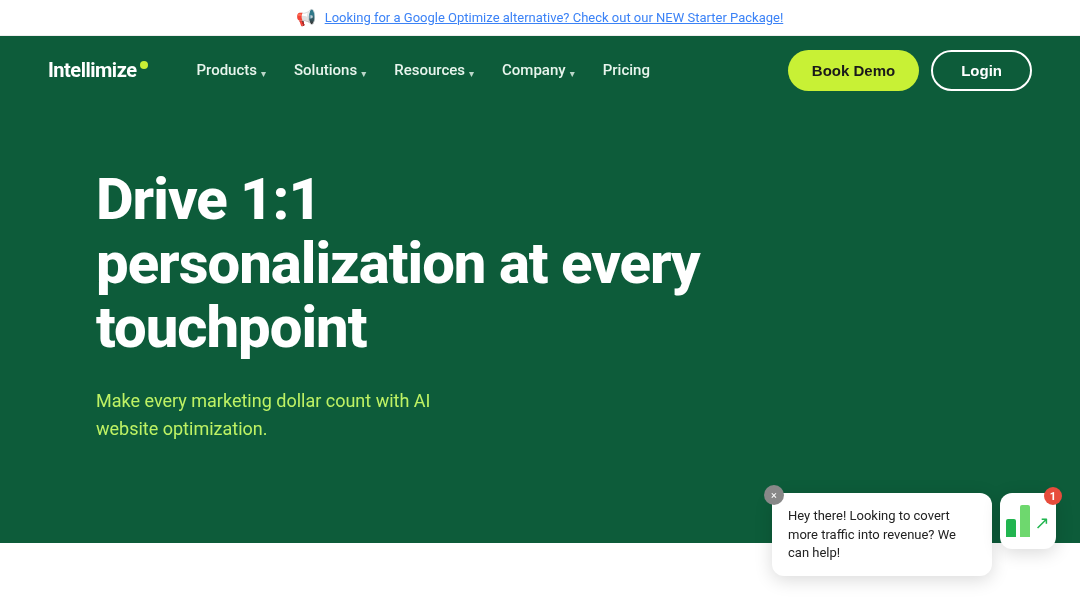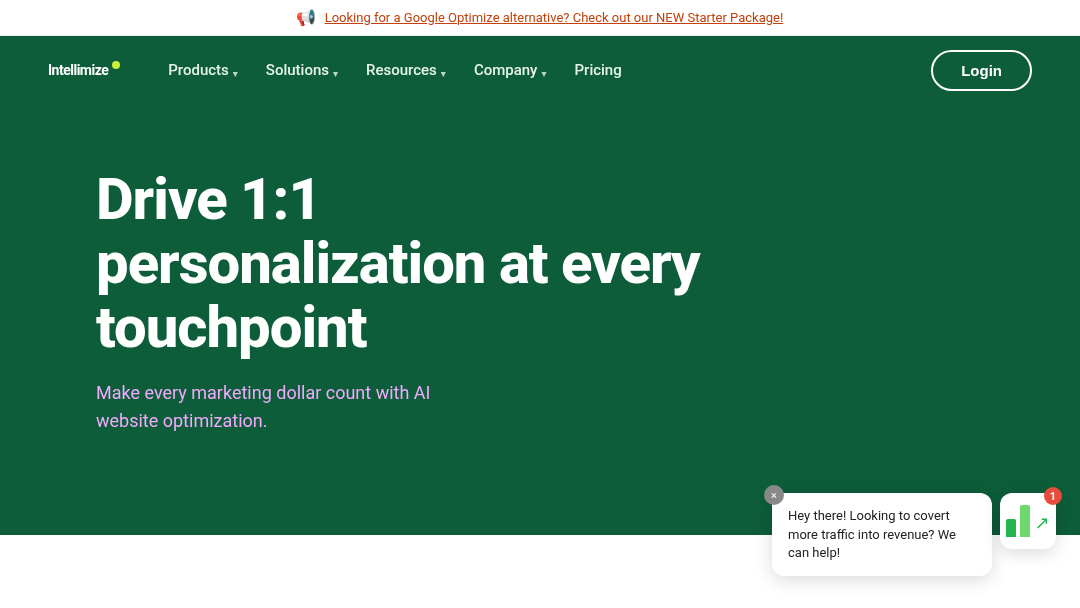--- a/index.html
+++ b/index.html
@@ -19,21 +19,21 @@
       text-align: center;
       padding: 8px 16px;
       font-size: 13px;
       color: #333;
       display: flex;
       align-items: center;
       justify-content: center;
       gap: 8px;
     }
     .announcement-bar a {
-      color: #c2410c;
+      color: #3b82f6;
       text-decoration: underline;
     }
     .announcement-icon {
       font-size: 16px;
     }
 
     
     .navbar {
       background: #0d5c3a;
       display: flex;
@@ -42,21 +42,21 @@
       padding: 0 48px;
       height: 68px;
     }
     .navbar-left {
       display: flex;
       align-items: center;
       gap: 36px;
     }
     .logo {
       color: #fff;
-      font-size: 14px;
+      font-size: 20px;
       font-weight: 700;
       letter-spacing: -0.5px;
       display: flex;
       align-items: center;
       gap: 4px;
     }
     .logo-dot {
       width: 8px;
       height: 8px;
       background: #c8f135;
@@ -124,25 +124,25 @@
       padding: 64px 96px 80px 96px;
       min-height: 370px;
       position: relative;
     }
     .hero-title {
       color: #fff;
       font-size: 58px;
       font-weight: 800;
       line-height: 1.1;
       max-width: 620px;
-      margin-bottom: 20px;
+      margin-bottom: 28px;
       letter-spacing: -1px;
     }
     .hero-subtitle {
-      color: #f0abfc;
+      color: #bef264;
       font-size: 18px;
       font-weight: 400;
       max-width: 400px;
       line-height: 1.55;
       margin-bottom: 20px;
     }
     .btn-hero-demo {
       background: #c8f135;
       color: #1a1a1a;
       border: none;
@@ -265,20 +265,21 @@
         <span class="nav-chevron">▾</span>
       </div>
       <div class="nav-item">
         <span>Company</span>
         <span class="nav-chevron">▾</span>
       </div>
       <div class="nav-pricing">Pricing</div>
     </div>
   </div>
   <div class="navbar-right">
+    <button class="btn-book-demo">Book Demo</button>
     <button class="btn-login">Login</button>
   </div>
 </nav>
 
 <section class="hero">
   <h1 class="hero-title">Drive 1:1 personalization at every touchpoint</h1>
   <p class="hero-subtitle">Make every marketing dollar count with AI website optimization.</p>
 </section>
 
 <div class="chat-widget">

